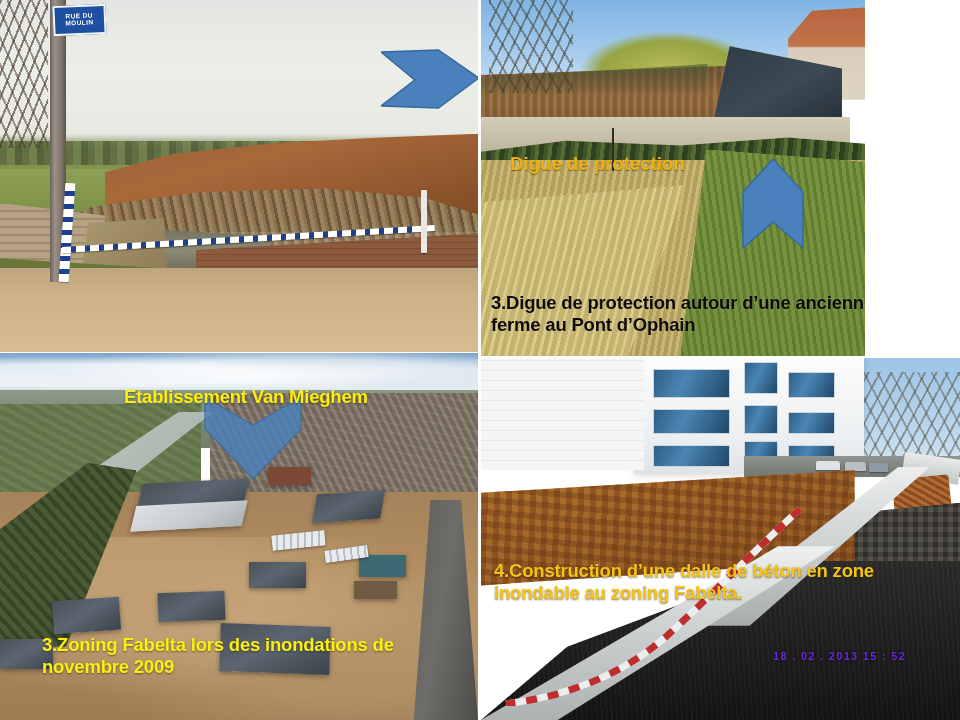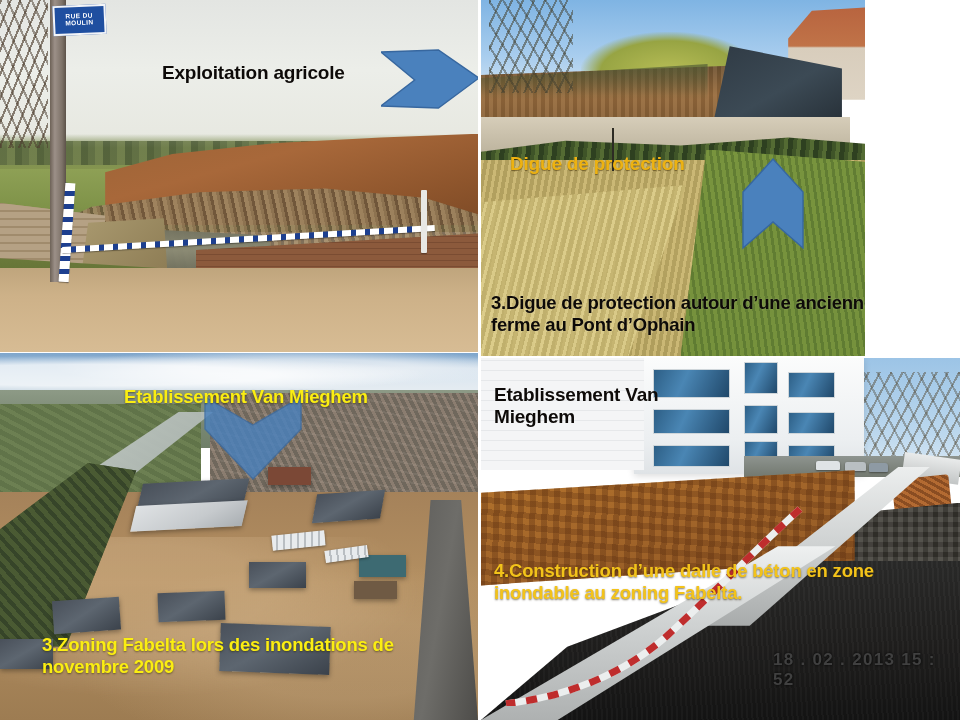--- a/index.html
+++ b/index.html
@@ -50,22 +50,22 @@
     color: #fbee12;
     text-shadow: 0 1px 2px rgba(40,35,0,0.55);
   }
   .lbl-gold {
     color: #f3c31a;
     text-shadow: 0 1px 2px rgba(40,30,0,0.6);
     margin-top: 20px;
   }
   .timestamp {
     position: absolute;
-    color: #404040;
-    font-size: 17px;
+    color: #6d28d9;
+    font-size: 11px;
     font-weight: bold;
     letter-spacing: 1.3px;
     text-shadow: 0 0 3px rgba(0,0,0,0.9);
     font-family: "Liberation Sans", sans-serif;
   }
 
   
   .arrow { position: absolute; }
   .arrow svg { display: block; width: 100%; height: 100%; }
 
@@ -459,21 +459,20 @@
       <div id="p1sign">RUE DU
 MOULIN</div>
     </div>
 
     <div class="arrow" style="left:381px; top:48px; width:99px; height:62px;">
       <svg viewBox="0 0 100 62" preserveAspectRatio="none" aria-hidden="true">
         <polygon points="0,4 58,2 99,30 58,60 0,58 34,32" fill="#4a81bd" stroke="#37679f" stroke-width="1.4"></polygon>
       </svg>
     </div>
 
-    <div class="lbl lbl-dark" style="left:162px; top:62px; font-size:19px;">Exploitation agricole</div>
 
   </div>
 
   <div class="panel" id="panel2">
     <div class="photo">
       <div id="p2sky"></div>
       <div id="p2treetop"></div>
       <div id="p2house"></div>
       <div id="p2roof"></div>
       <div id="p2roofmoss"></div>
@@ -574,22 +573,20 @@
               <stop offset="50%" stop-color="#c02b2b"></stop>
               <stop offset="100%" stop-color="#c02b2b"></stop>
             </linearGradient>
           </defs>
           <path d="M300,6 C258,44 212,92 168,132 C126,170 68,194 6,201" fill="none" stroke="#eceeee" stroke-width="7"></path>
           <path d="M300,6 C258,44 212,92 168,132 C126,170 68,194 6,201" fill="none" stroke="#bf2d2d" stroke-width="7" stroke-dasharray="11 11"></path>
         </svg>
       </div>
     </div>
 
-    <div class="lbl lbl-dark" style="left:13px; top:26px; font-size:19px;">Etablissement Van
-Mieghem</div>
 
     <div class="lbl lbl-gold" style="left:13px; top:182px; width:456px; font-size:18.5px;">4.Construction d’une dalle  de béton en zone
 inondable au zoning Fabelta.</div>
 
     <div class="timestamp" style="left:292px; top:292px;">18 . 02 . 2013  15 : 52</div>
   </div>
 
 </div>
 
 </body></html>

